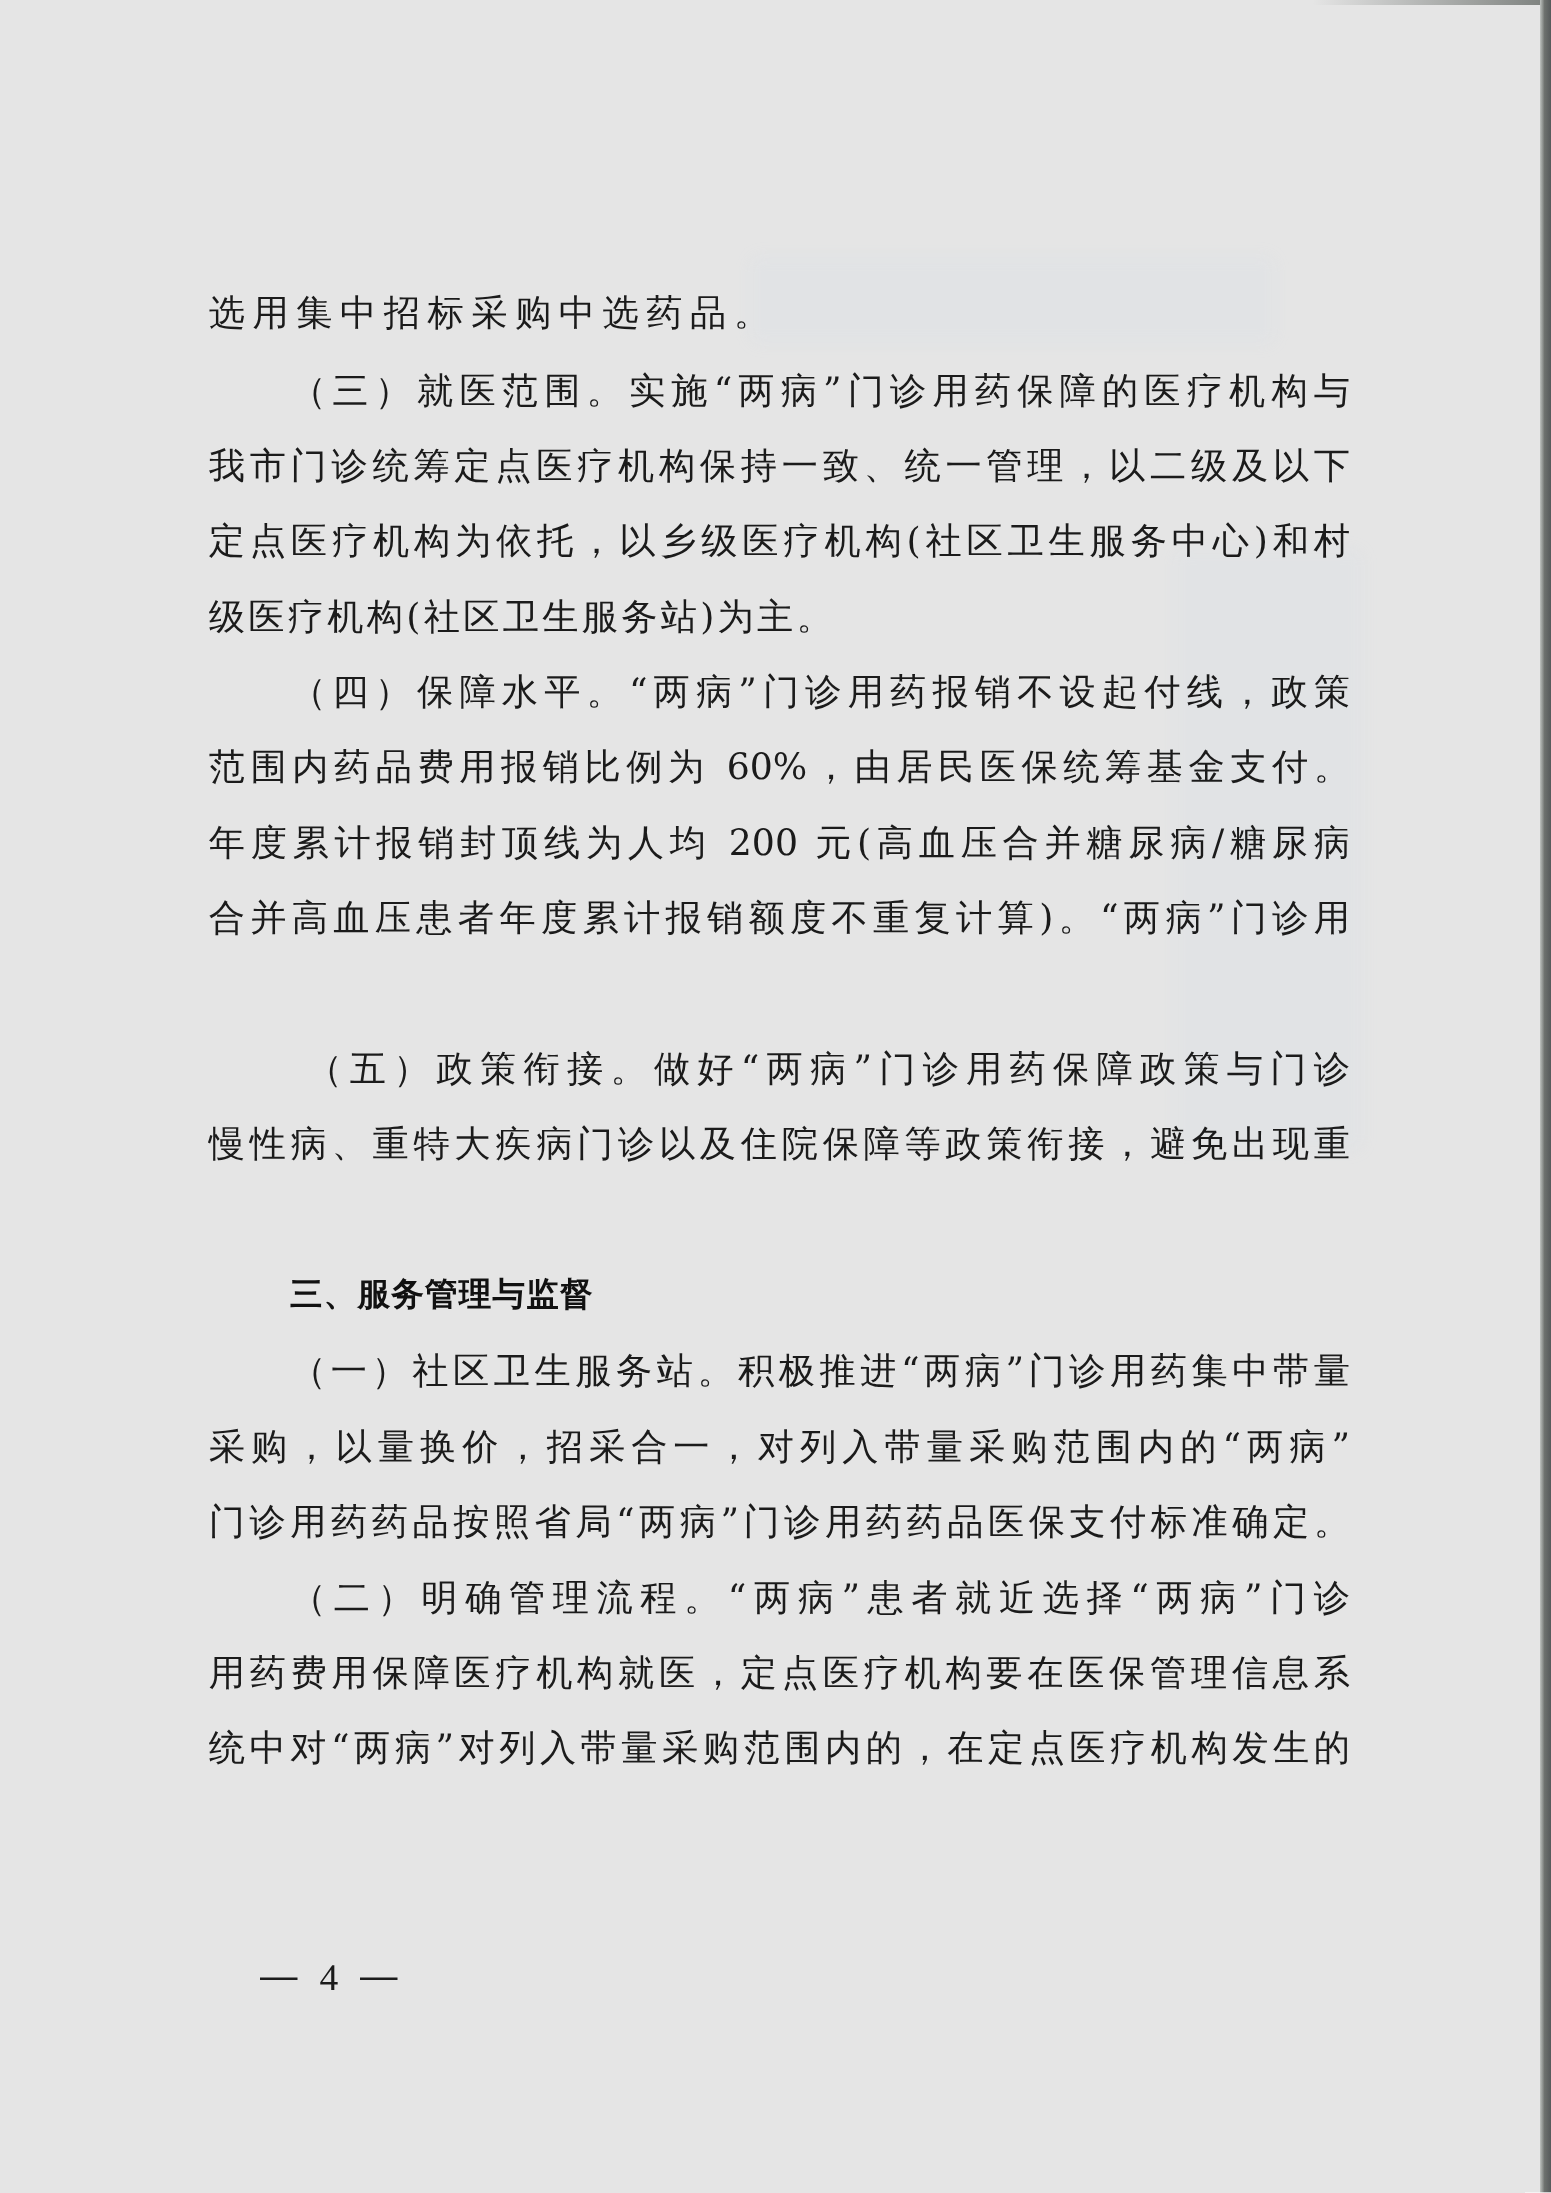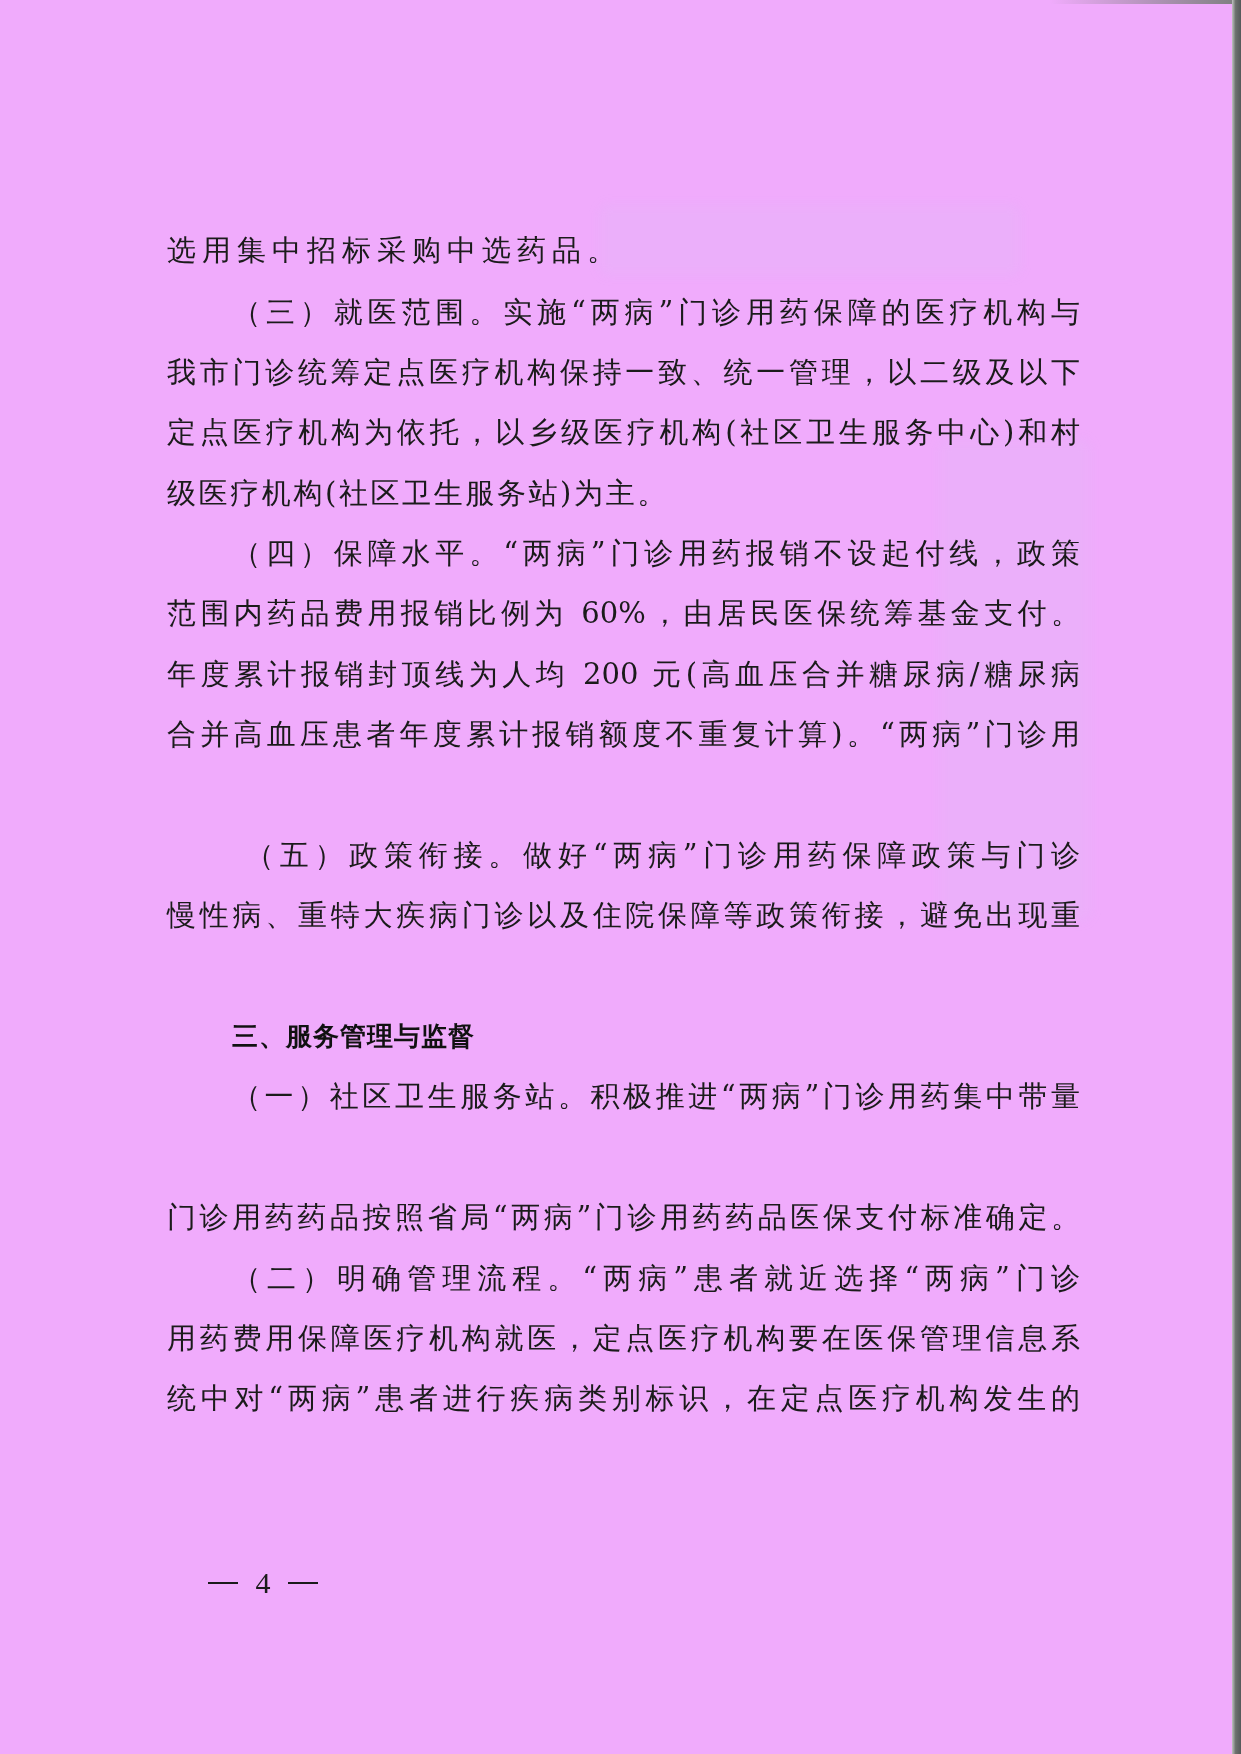--- a/index.html
+++ b/index.html
@@ -13,21 +13,21 @@
     position: relative;
     overflow: hidden;
     font-family: "DejaVu Serif", "Liberation Serif", serif;
     color: #1a1a1a;
   }
   .page {
     position: absolute;
     left: 0; top: 0;
     width: 1232px;
     height: 1754px;
-    background: #f0abfc;
+    background: #e5e5e5;
   }
   .scan-edge-right {
     position: absolute;
     right: 0; top: 0;
     width: 9px;
     height: 1754px;
     background: linear-gradient(to right, #bfc3c0 0%, #6d716e 40%, #55595a 100%);
   }
   .scan-edge-top {
     position: absolute;
@@ -106,24 +106,25 @@
   <div class="line indent justify" style="top:533px;width:848px;">（四）保障水平。“两病”门诊用药报销不设起付线，政策</div>
   <div class="line justify" style="top:593px;">范围内药品费用报销比例为 60%，由居民医保统筹基金支付。</div>
   <div class="line justify" style="top:654px;">年度累计报销封顶线为人均 200 元(高血压合并糖尿病/糖尿病</div>
   <div class="line justify" style="top:714px;">合并高血压患者年度累计报销额度不重复计算)。“两病”门诊用</div>
   <div class="line indent justify" style="top:835px;left:245px;width:835px;">（五）政策衔接。做好“两病”门诊用药保障政策与门诊</div>
   <div class="line justify" style="top:895px;">慢性病、重特大疾病门诊以及住院保障等政策衔接，避免出现重</div>
 
   <div class="line heading" style="top:1016px;">三、服务管理与监督</div>
 
   <div class="line indent justify" style="top:1076px;width:848px;">（一）社区卫生服务站。积极推进“两病”门诊用药集中带量</div>
+  <div class="line justify" style="top:1137px;">采购，以量换价，招采合一，对列入带量采购范围内的“两病”</div>
   <div class="line justify" style="top:1197px;">门诊用药药品按照省局“两病”门诊用药药品医保支付标准确定。</div>
   <div class="line indent justify" style="top:1258px;width:848px;">（二）明确管理流程。“两病”患者就近选择“两病”门诊</div>
   <div class="line justify" style="top:1318px;">用药费用保障医疗机构就医，定点医疗机构要在医保管理信息系</div>
-  <div class="line justify" style="top:1378px;">统中对“两病”患者进行疾病类别标识，在定点医疗机构发生的</div>
+  <div class="line justify" style="top:1378px;">统中对“两病”对列入带量采购范围内的，在定点医疗机构发生的</div>
 
   <div class="page-number">
     <span class="dash"></span>
     <span>4</span>
     <span class="dash"></span>
   </div>
 </div>
 
 <div class="scan-edge-top"></div>
 <div class="scan-edge-right"></div>

